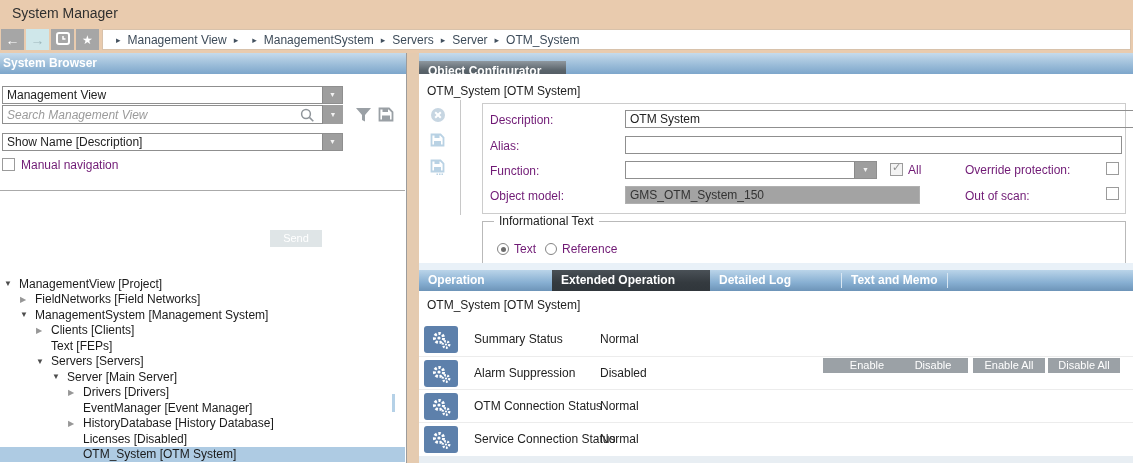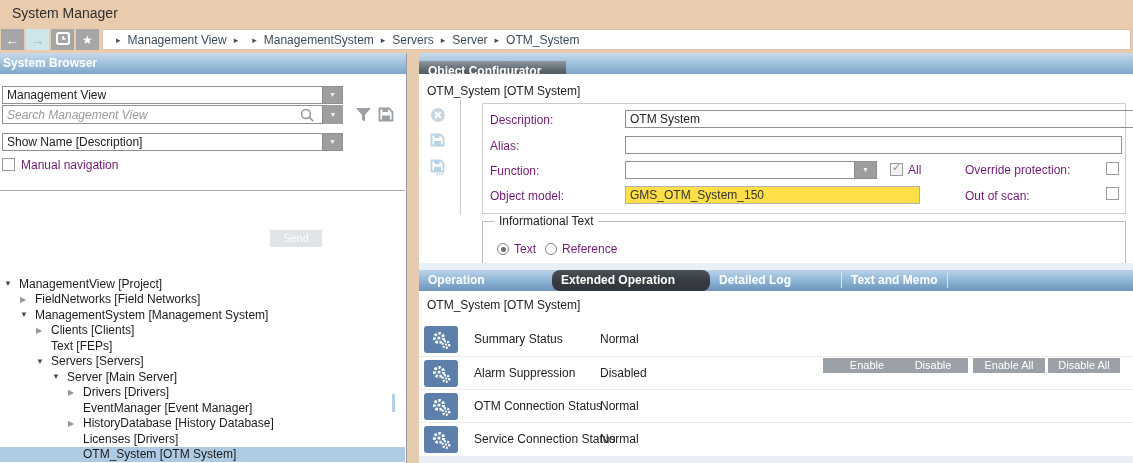--- a/index.html
+++ b/index.html
@@ -57,35 +57,35 @@
 
   
   .vsplit{left:406px;top:53px;width:13px;height:410px;background:#e5cbb0;border-left:1px solid #9c9c9c;}
 
   
   .cfg-body{left:419px;top:74px;width:714px;height:189px;background:#fff;}
   .objtitle{position:absolute;font-size:12px;color:#222;}
   .vline{position:absolute;width:1px;background:#c8c8c8;}
   .formbox{position:absolute;left:482px;top:103px;width:644px;height:111px;border:1px solid #ccc;}
   .field{position:absolute;height:18px;border:1px solid #8f8f8f;font-size:12px;color:#222;padding:0 4px;}
-  .field.ro{background:#fde047;border-color:#b0b0b0;color:#333;}
+  .field.ro{background:#a3a3a3;border-color:#b0b0b0;color:#333;}
   .groupbox{position:absolute;left:482px;top:221px;width:644px;height:42px;
             border:1px solid #b9b9b9;border-bottom:none;}
   .legend{position:absolute;left:494px;top:214px;background:#fff;padding:0 5px;font-size:12px;color:#222;}
   .radio{position:absolute;width:12px;height:12px;border:1px solid #848484;border-radius:50%;background:#fff;}
   .radio.on::after{content:"";position:absolute;left:2.5px;top:2.5px;width:5px;height:5px;
                    border-radius:50%;background:#6d6d6d;}
 
   
   .gapstrip{left:419px;top:263px;width:714px;height:7px;background:#e9f1f8;}
   .tabstrip{left:419px;top:270px;width:714px;height:21px;
             background:linear-gradient(#bad4e9,#87afd2 60%,#6d94b8);}
   .tab{position:absolute;top:0;height:21px;color:#fff;font-size:12px;font-weight:bold;
        line-height:21px;padding-left:9px;cursor:pointer;}
-  .tab.sel{background:linear-gradient(#4a5157,#343a3f 60%,#30363b);border-radius:8px;}
+  .tab.sel{background:linear-gradient(#4a5157,#343a3f 60%,#30363b);}
   .tabsep{position:absolute;top:3px;width:1px;height:15px;background:#d9e7f2;}
   .op-body{left:419px;top:291px;width:714px;height:172px;background:#fff;}
   .oprow-sep{position:absolute;left:419px;width:714px;height:1px;background:#ececec;}
   .gearbox{position:absolute;left:424px;width:34px;height:27px;background:#5d80ab;
            border-radius:3px;display:flex;align-items:center;justify-content:center;}
   .oplbl{position:absolute;left:474px;font-size:12px;color:#222;white-space:nowrap;}
   .opval{position:absolute;left:600px;font-size:12px;color:#222;white-space:nowrap;}
   .opbtn{position:absolute;top:358px;height:15px;background:#9ba1a6;color:#fff;
          font-size:11px;text-align:center;line-height:15px;cursor:pointer;}
   .bstrip{left:419px;top:456px;width:714px;height:7px;background:#e8eef3;}
@@ -220,21 +220,21 @@
       <div class="trow" style="padding-left:68px;">
           <span class="tarr"></span>
           <span>EventManager [Event Manager]</span>
         </div>
       <div class="trow" style="padding-left:68px;">
           <span class="tarr col">▶</span>
           <span>HistoryDatabase [History Database]</span>
         </div>
       <div class="trow" style="padding-left:68px;">
           <span class="tarr"></span>
-          <span>Licenses [Drivers]</span>
+          <span>Licenses [Disabled]</span>
         </div>
       <div class="trow sel" style="padding-left:68px;">
           <span class="tarr"></span>
           <span>OTM_System [OTM System]</span>
         </div>
       <div class="trow" style="padding-left:20px;">
           <span>SystemSettings [System Settings]</span>
         </div>
 
     </div>

